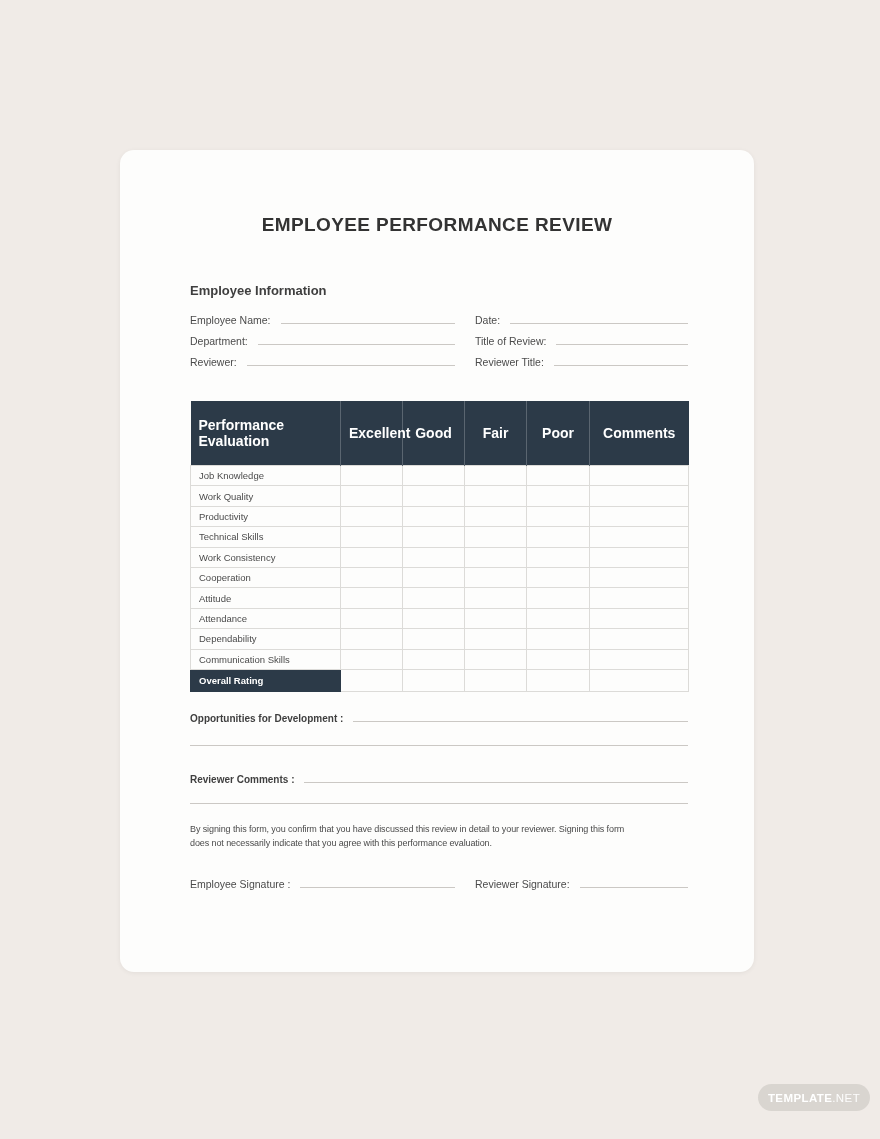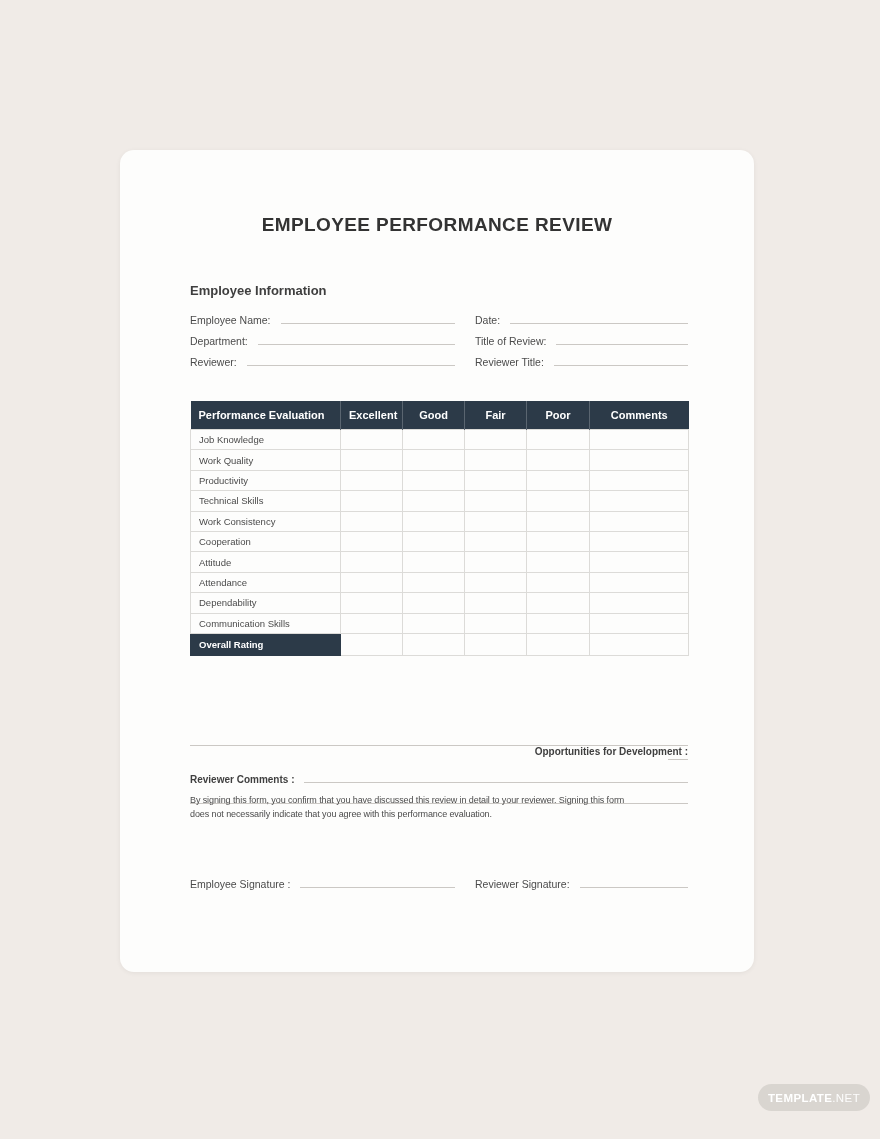--- a/index.html
+++ b/index.html
@@ -39,42 +39,42 @@
   .fgroup{display:flex;align-items:flex-end;}
   .fgroup.left{width:265px;margin-right:20px;}
   .fgroup.right{width:213px;}
   .flabel{font-size:10.5px;color:var(--ink-soft);white-space:nowrap;padding-bottom:3px;}
   .fline{flex:1;border-bottom:1px solid var(--line);margin-left:10px;margin-bottom:5px;height:0;min-width:20px;}
   .eval-table{
     position:absolute;left:70px;top:251px;width:498px;
     border-collapse:collapse;table-layout:fixed;
   }
   .eval-table th{
-    background:var(--header-bg);color:#fff;font-size:11px;font-weight:bold;
-    height:21px;padding:8px 8px;text-align:center;
+    background:var(--header-bg);color:#fff;font-size:14px;font-weight:bold;
+    height:21px;padding:16px 8px;text-align:center;
     border-left:1px solid rgba(255,255,255,.22);
   }
   .eval-table th:first-child{text-align:left;border-left:none;}
   .eval-table td{
     border:1px solid var(--grid);height:20.4px;
     font-size:9.5px;color:var(--ink-soft);padding:0 8px;
   }
   .eval-table td.crit{text-align:left;}
   .eval-table tr.summary td.crit{
     background:var(--header-bg);color:#fff;font-weight:bold;height:22px;
     border-color:var(--header-bg);
   }
   .flex-line-row{
     position:absolute;left:70px;width:498px;display:flex;align-items:flex-end;height:16px;
   }
   .flex-line-row .slabel{font-size:10px;font-weight:bold;color:#3f3f3f;white-space:nowrap;padding-bottom:2px;}
   .flex-line-row .fline{margin-bottom:4px;}
   .hr{position:absolute;left:70px;width:498px;border-bottom:1px solid var(--line);height:0;}
   .disclaimer{
-    position:absolute;left:70px;top:644px;width:504px;
+    position:absolute;left:70px;top:673px;width:504px;
     font-size:9px;letter-spacing:-0.1px;line-height:13.5px;color:var(--ink-soft);
   }
   .disclaimer div{white-space:nowrap;}
   .sig-row{position:absolute;left:70px;top:722px;width:498px;display:flex;height:21px;align-items:flex-end;}
   .watermark{
     position:absolute;right:10px;bottom:28px;width:112px;height:27px;
     background:var(--pill);border-radius:14px;
     display:flex;align-items:center;justify-content:center;
     color:#fff;font-size:11.5px;letter-spacing:.4px;
   }
@@ -227,21 +227,21 @@
           <td class="crit">Overall Rating</td>
           <td></td>
           <td></td>
           <td></td>
           <td></td>
           <td></td>
         </tr>
       </tbody>
   </table>
 
-  <div class="flex-line-row" style="top:596px;flex-direction:column;">
+  <div class="flex-line-row" style="top:560px;">
     <span class="slabel">Opportunities for Development :</span>
     <span class="fline"></span>
   </div>
   <div class="hr" style="top:595px;"></div>
 
   <div class="flex-line-row" style="top:621px;">
     <span class="slabel">Reviewer Comments :</span>
     <span class="fline"></span>
   </div>
   <div class="hr" style="top:653px;"></div>

